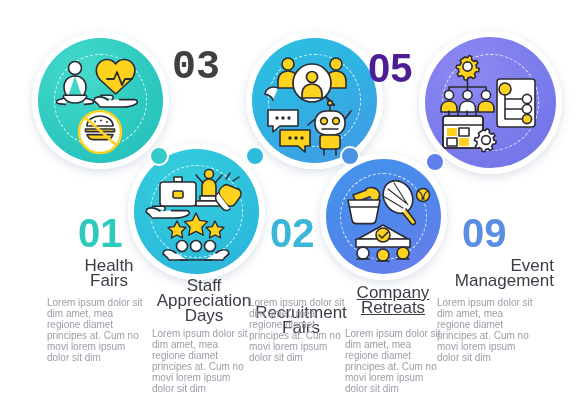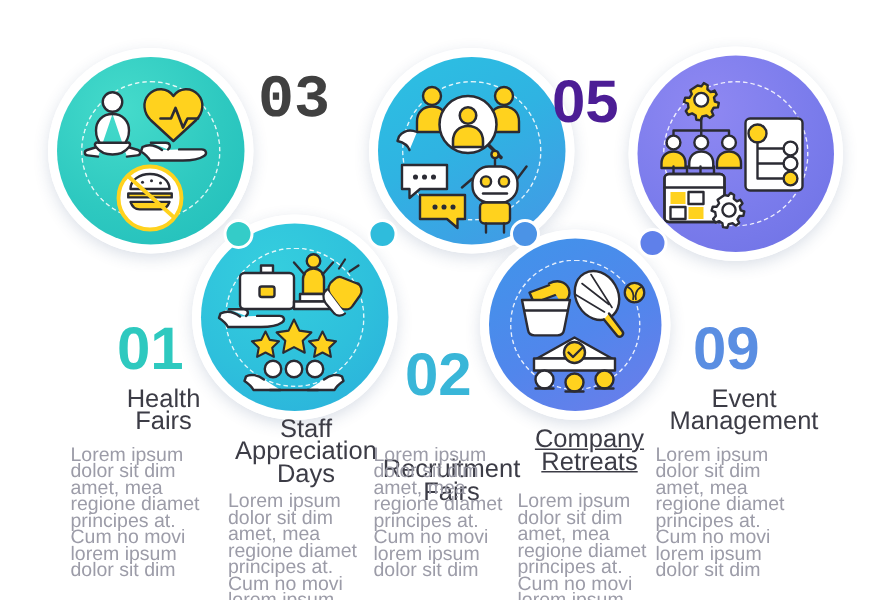--- a/index.html
+++ b/index.html
@@ -40,21 +40,21 @@
     line-height: 15px;
     color: #3c3c46;
     text-align: center;
     white-space: pre-line;
   }
 
   
   .step-body {
     position: absolute;
     font-family: "Liberation Sans", sans-serif;
-    font-size: 13px;
+    font-size: 10px;
     line-height: 11px;
     color: #9c9ca8;
     width: 100px;
     text-align: left;
   }
   .ring {
     position: absolute;
     border-radius: 50%;
     background: #ffffff;
     box-sizing: border-box;
@@ -316,34 +316,34 @@
           <circle cx="102" cy="62" r="4.6" fill="#ffffff"></circle>
           <circle cx="102" cy="72" r="4.6" fill="#ffffff"></circle>
           <circle cx="102" cy="82" r="4.6" fill="#ffd21e"></circle>
         </g>
       </svg>
     </div>
   </div>
 
   <div class="step-num" style="left: 78px; top: 213px; color: rgb(46, 201, 191);">01</div>
   <div class="step-num" style="left: 172px; top: 48px; color: #404040; font-family: Liberation Mono, monospace;">03</div>
-  <div class="step-num" style="left: 270px; top: 230px; color: rgb(57, 182, 216);">02</div>
+  <div class="step-num" style="left: 270px; top: 213px; color: rgb(57, 182, 216);">02</div>
   <div class="step-num" style="left: 368px; top: 48px; color: #4c1d95;">05</div>
   <div class="step-num" style="left: 462px; top: 213px; color: rgb(90, 142, 226);">09</div>
 
   <div class="step-title" style="left:58px; top:258px; width:102px;">Health
 Fairs</div>
   <div class="step-title" style="left:151px; top:278px; width:106px;">Staff
 Appreciation
 Days</div>
   <div class="step-title" style="left:247px; top:258px; width:108px;margin-top:47px;">Recruitment
 Fairs</div>
   <div class="step-title" style="left:341px; top:285px; width:104px;text-decoration:underline;">Company
 Retreats</div>
-  <div class="step-title" style="left:438px; top:258px; width:116px;">Event
+  <div class="step-title" style="left:438px; top:258px; width:116px;text-align:right;">Event
 Management</div>
 
   <div class="step-body" style="left:47px; top:297px;">Lorem ipsum dolor sit dim amet, mea regione diamet principes at. Cum no movi lorem ipsum dolor sit dim</div>
   <div class="step-body" style="left:152px; top:328px;">Lorem ipsum dolor sit dim amet, mea regione diamet principes at. Cum no movi lorem ipsum dolor sit dim</div>
   <div class="step-body" style="left:249px; top:297px;">Lorem ipsum dolor sit dim amet, mea regione diamet principes at. Cum no movi lorem ipsum dolor sit dim</div>
   <div class="step-body" style="left:345px; top:328px;">Lorem ipsum dolor sit dim amet, mea regione diamet principes at. Cum no movi lorem ipsum dolor sit dim</div>
   <div class="step-body" style="left:437px; top:297px;">Lorem ipsum dolor sit dim amet, mea regione diamet principes at. Cum no movi lorem ipsum dolor sit dim</div>
 
 </div>
 

